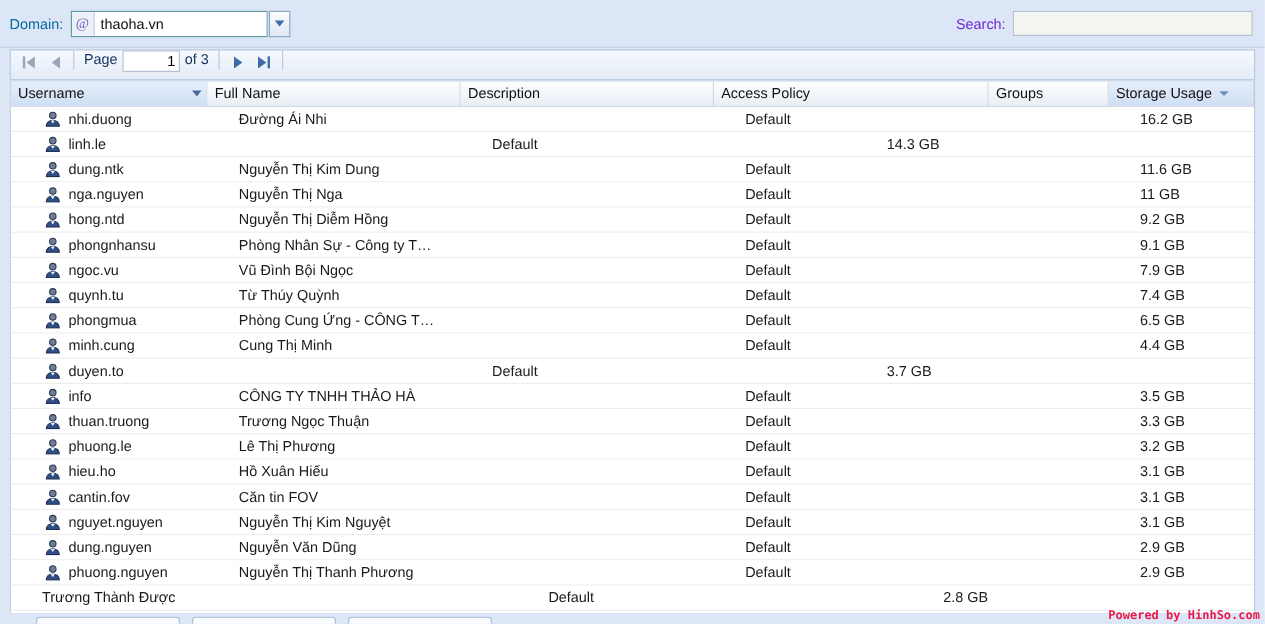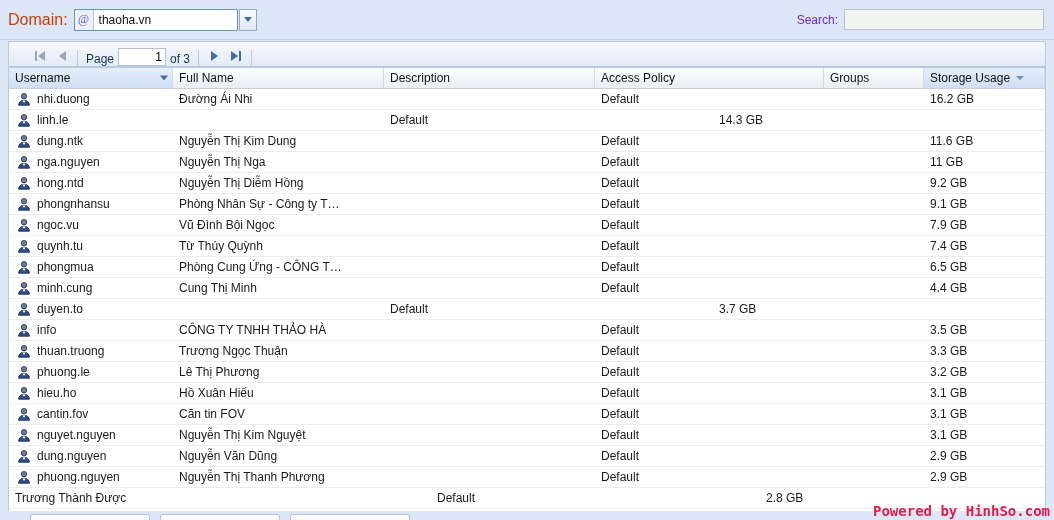--- a/index.html
+++ b/index.html
@@ -30,22 +30,22 @@
     border-bottom: 1px solid #c5d3ea;
     display: flex;
     align-items: center;
   }
   .domain-group {
     display: flex;
     align-items: center;
     margin-left: 8px;
   }
   .domain-label {
-    font-size: 16px;
-    color: #c2410c;
+    font-size: 12px;
+    color: #0369a1;
     margin-right: 6px;
     white-space: nowrap;
   }
   .combo {
     position: relative;
     display: flex;
     align-items: stretch;
     height: 22px;
     width: 164px;
     border: 1px solid #5f9aa8;
@@ -111,22 +111,22 @@
   }
 
   
   .pagebar {
     position: absolute;
     left: 8px; top: 41px;
     width: 1038px; height: 26px;
     background: linear-gradient(#f6f9fd, #e3ebf7);
     border: 1px solid #b8cae0;
     display: flex;
-    align-items: flex-end;
-    padding-left: 20px;
+    align-items: flex-start;
+    padding-left: 4px;
   }
   .pg-btn {
     width: 22px; height: 20px;
     display: flex; align-items: center; justify-content: center;
     cursor: pointer;
     position: relative;
   }
   .pg-btn.disabled { cursor: default; }
   .pg-sep {
     width: 1px; height: 16px;
@@ -212,20 +212,21 @@
   .grid-body {
     height: 423px;
     overflow: hidden;
   }
   .tr {
     display: flex;
     height: 21px;
     border-bottom: 1px solid #ededed;
     background: #fff;
     align-items: center;
+    padding-left: 20px;
   }
   .td {
     height: 21px;
     display: flex;
     align-items: center;
     padding-left: 6px;
     font-size: 12px;
     color: #1a1a1a;
     white-space: nowrap;
     overflow: hidden;
@@ -262,21 +263,21 @@
     border: 1px solid #b3c4da;
     border-radius: 3px 3px 0 0;
     background: linear-gradient(#fdfefe, #e6edf8);
   }
 
   
   .watermark {
     position: absolute;
     right: 4px; bottom: 1px;
     font-family: "DejaVu Sans Mono", monospace;
-    font-size: 14px;
+    font-size: 10px;
     font-weight: bold;
     color: #e8174a;
     letter-spacing: 0px;
     white-space: nowrap;
     text-shadow: 0 0 1px rgba(255,255,255,0.6);
   }
 </style>
 </head>
 <body>
 

